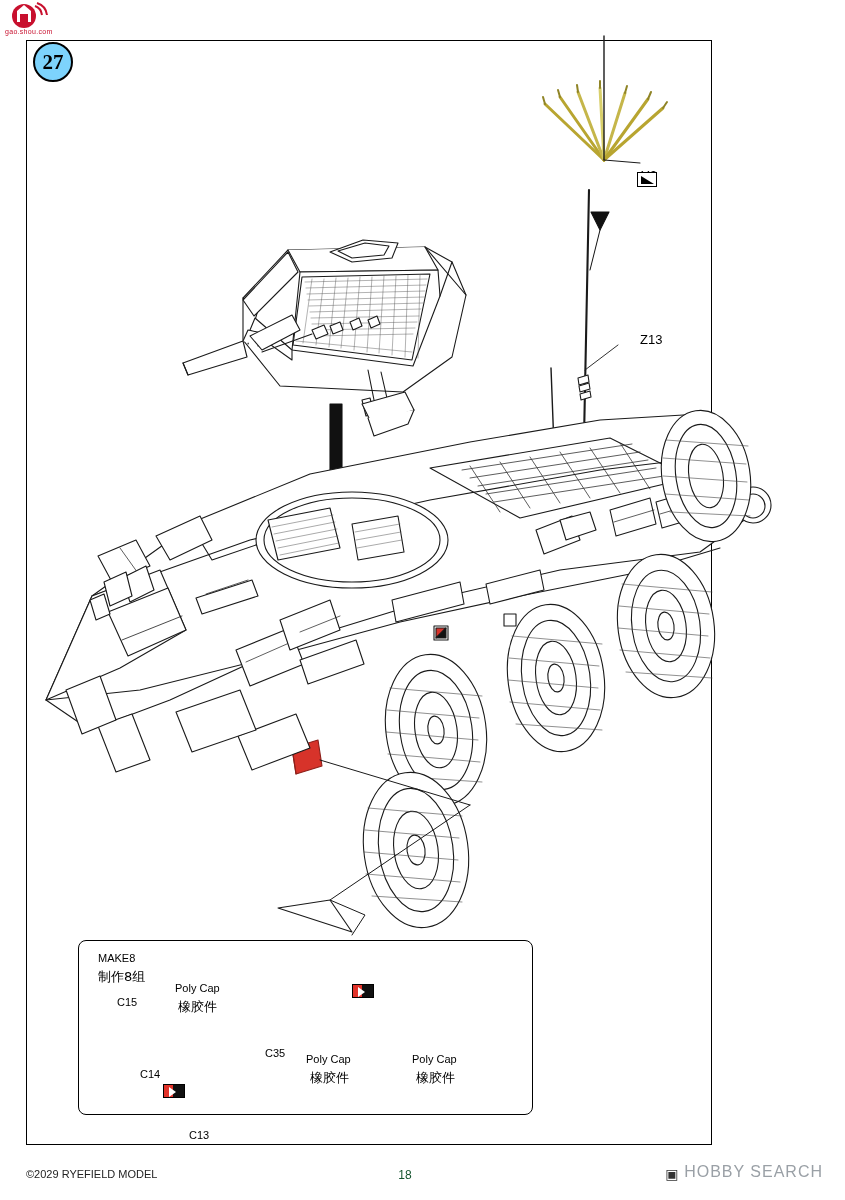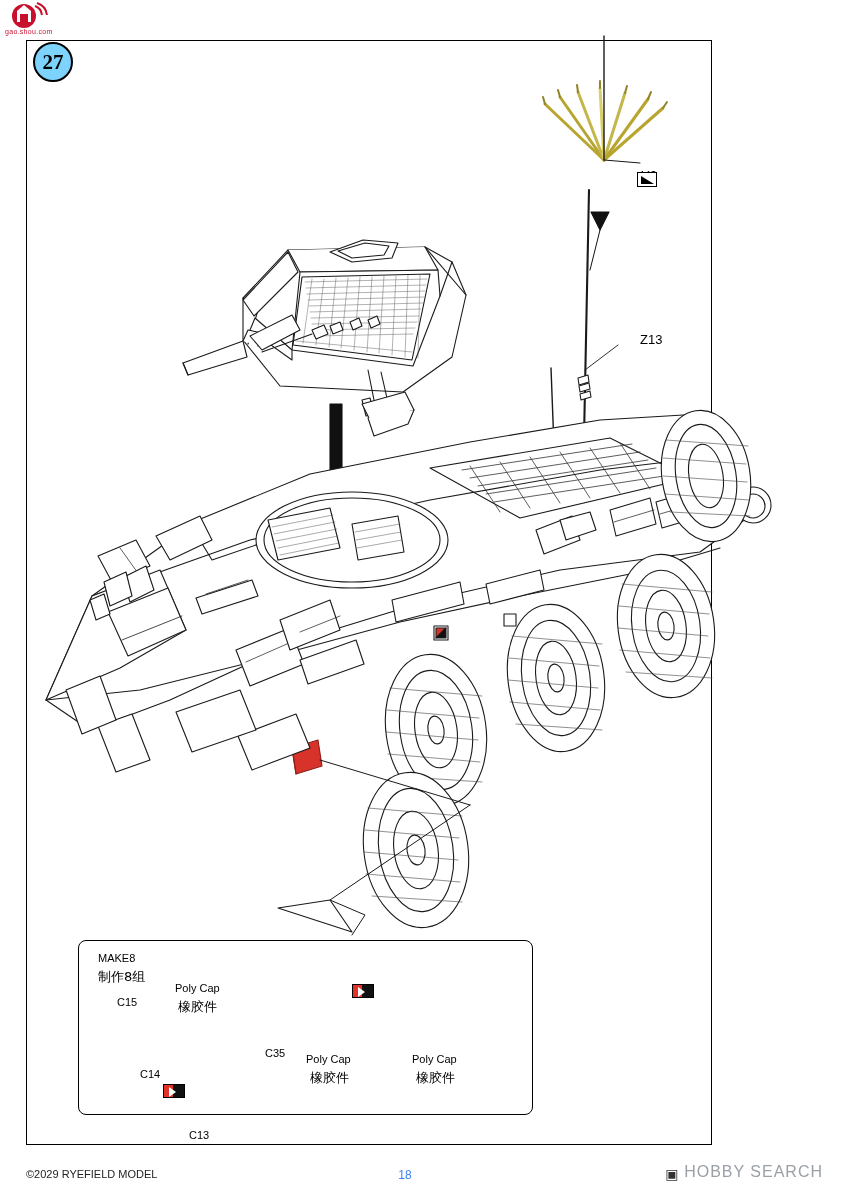--- a/index.html
+++ b/index.html
@@ -135,21 +135,21 @@
     left: 26px; top: 1168px;
     font-size: 11px;
     color: #222;
   }
   #footer-page {
     position: absolute;
     left: 0; top: 1168px;
     width: 810px;
     text-align: center;
     font-size: 12px;
-    color: #3b82f6;
+    color: #14532d;
   }
   #footer-brand {
     position: absolute;
     right: 22px; top: 1163px;
     font-size: 16px;
     letter-spacing: 1px;
     color: #9aa0a6;
     font-family: "Liberation Sans", sans-serif;
   }
   #footer-brand .bm {

